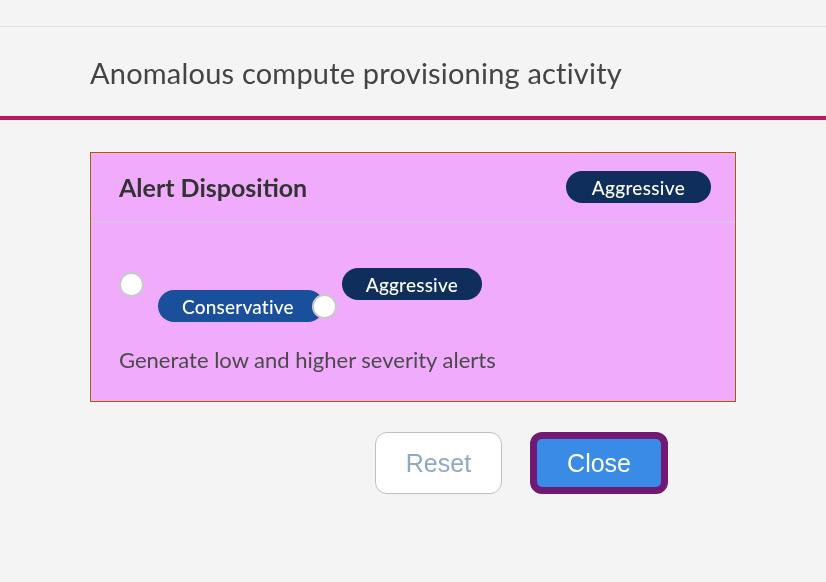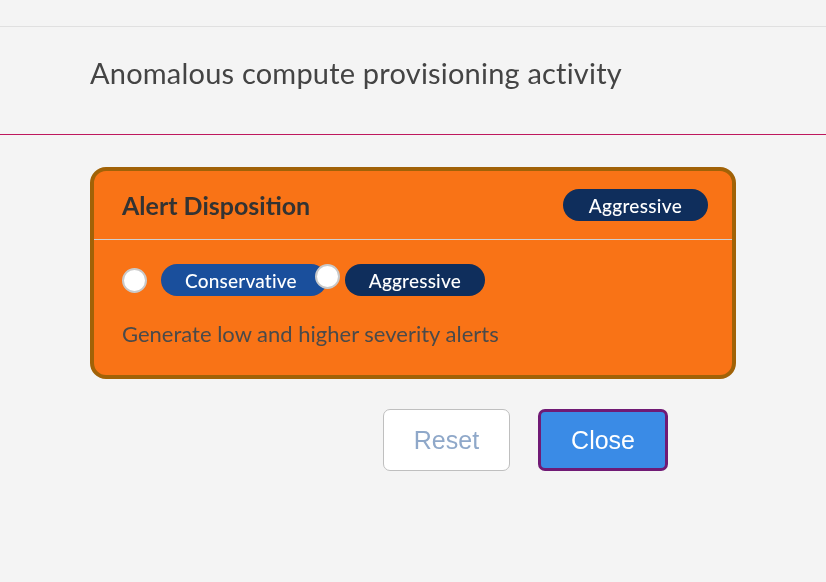--- a/index.html
+++ b/index.html
@@ -8,36 +8,36 @@
     background: #f4f4f4;
     font-family: "Lato","Helvetica Neue",Helvetica,Arial,sans-serif;
     color: #333;
   }
   .topbar {
     height: 27px;
     background: #f4f4f4;
     border-bottom: 1px solid #e0e0e0;
   }
   .title-row {
-    padding: 28px 0 44px 90px;
-    border-bottom: 1px solid #be185d;
+    padding: 28px 0 26px 90px;
+    border-bottom: 4px solid #be185d;
   }
   .title-text {
     font-size: 29px;
     font-weight: 400;
     color: #444;
     letter-spacing: 0.2px;
   }
   .content {
     padding: 32px 90px 0 90px;
   }
   .card {
-    background: #f97316;
-    border: 4px solid #a16207;
-    border-radius: 16px;
+    background: #f0abfc;
+    border: 1px solid #a16207;
+    border-radius: 0;
     overflow: hidden;
   }
   .card-header {
     display: flex;
     align-items: center;
     justify-content: space-between;
     padding: 18px 24px 18px 28px;
     border-bottom: 1px solid #cfcfcf;
   }
   .card-header h2 {
@@ -98,21 +98,23 @@
     height: 32px;
     padding: 0 24px;
     letter-spacing: 0.2px;
     white-space: nowrap;
   }
   .opt-pill.blue { background: #1a4f9c; }
   .opt-pill.navy { background: #0f2e5c; }
   .pill-radio-wrap {
     position: relative;
     display: inline-flex;
+    align-items: center;
     margin-right: 4px;
+    margin-top: 44px;
   }
   .pill-radio-wrap .radio {
     position: absolute;
     right: -13px;
   }
   .pill-radio-wrap .opt-pill {
     padding-right: 30px;
   }
   .helper {
     margin-top: 24px;
@@ -120,38 +122,38 @@
     color: #4a4a4a;
   }
   .actions {
     display: flex;
     justify-content: flex-end;
     gap: 28px;
     padding: 30px 68px 0 0;
   }
   .btn {
     height: 62px;
-    border-radius: 7px;
+    border-radius: 12px;
     font-size: 25px;
     font-weight: 500;
     display: inline-flex;
     align-items: center;
     justify-content: center;
     cursor: pointer;
     padding: 0 30px;
   }
   .btn-reset {
     background: #fff;
     border: 1px solid #bfbfbf;
     color: #8fa8c9;
     min-width: 126px;
   }
   .btn-close {
     background: #3a8be6;
-    border: 3px solid #701a75;
+    border: 7px solid #701a75;
     color: #fff;
     min-width: 124px;
   }
 </style>
 </head>
 <body>
 
 <div class="topbar"></div>
 
 <div class="title-row">

